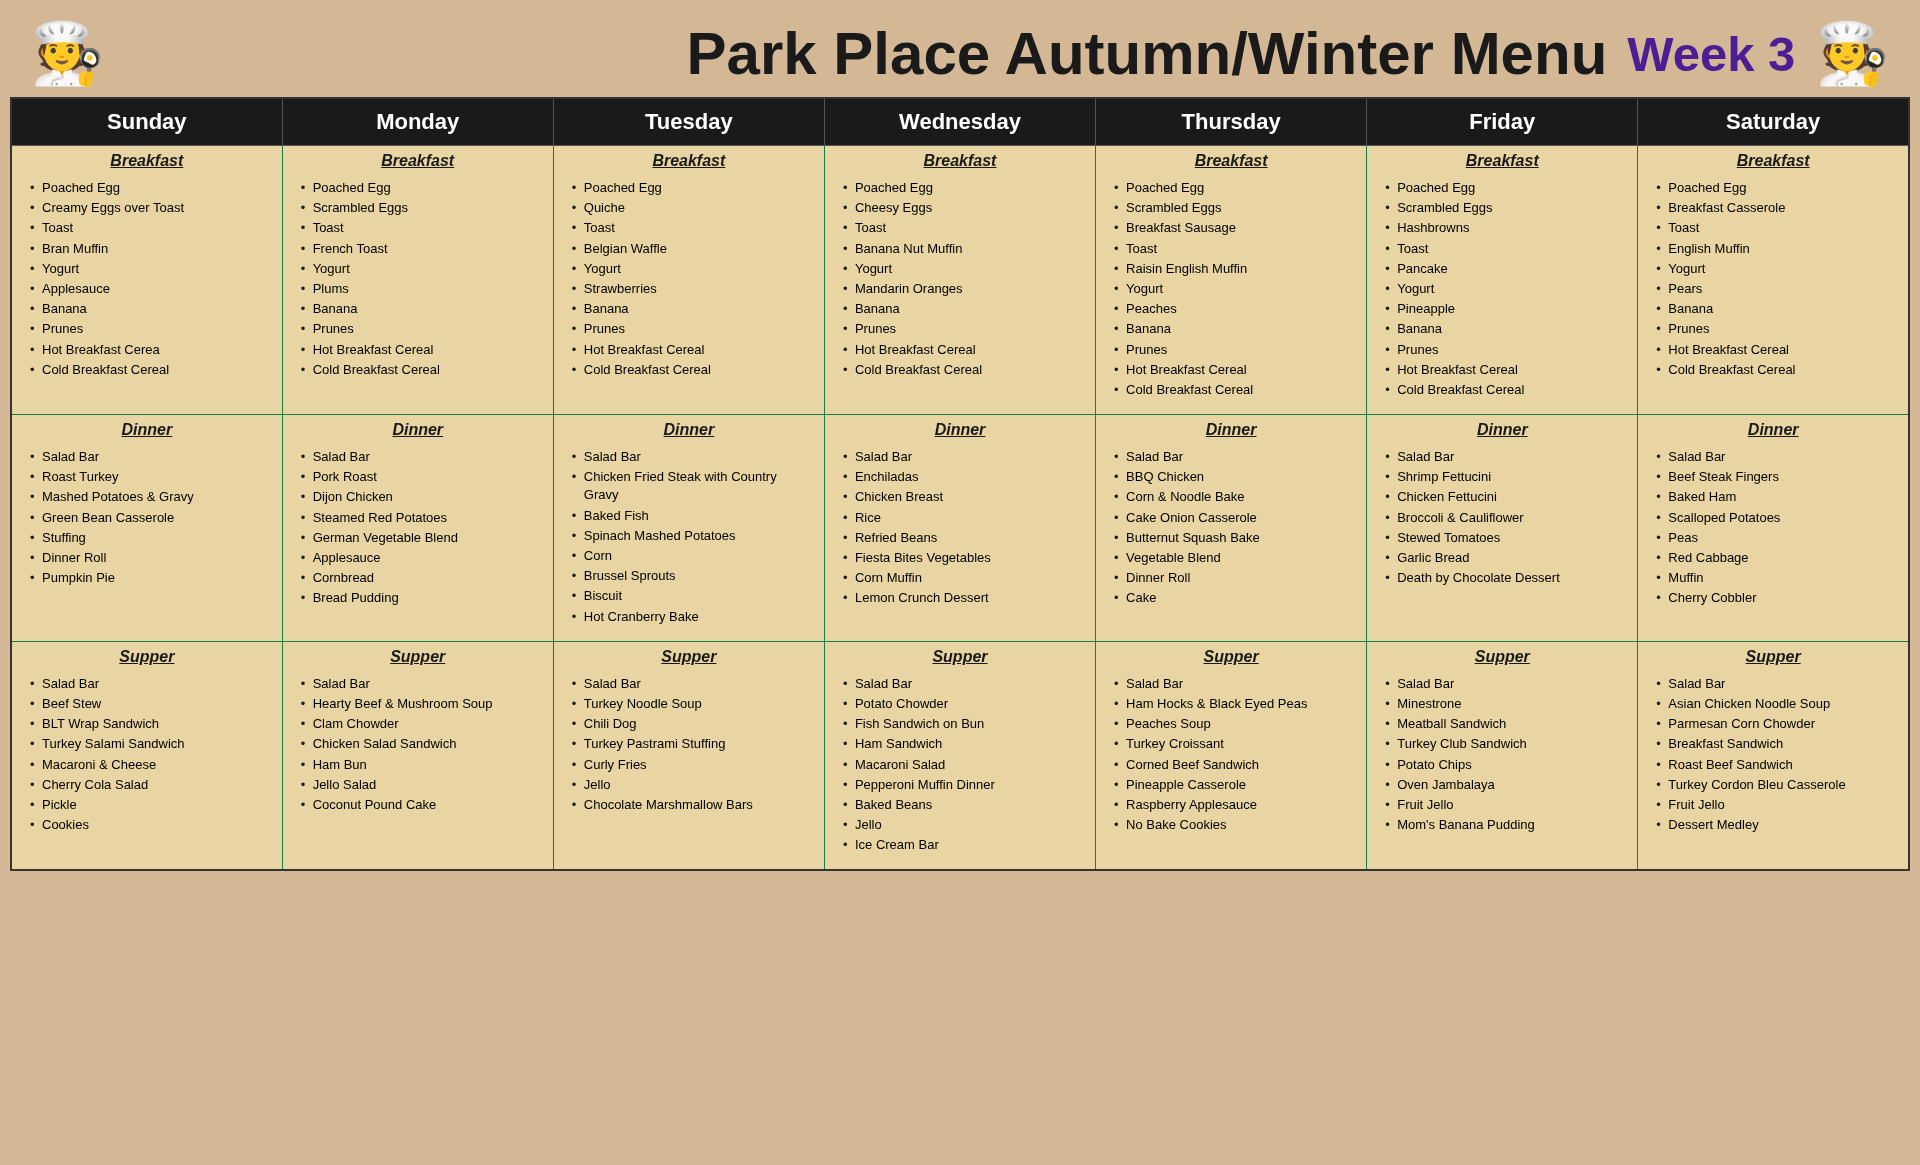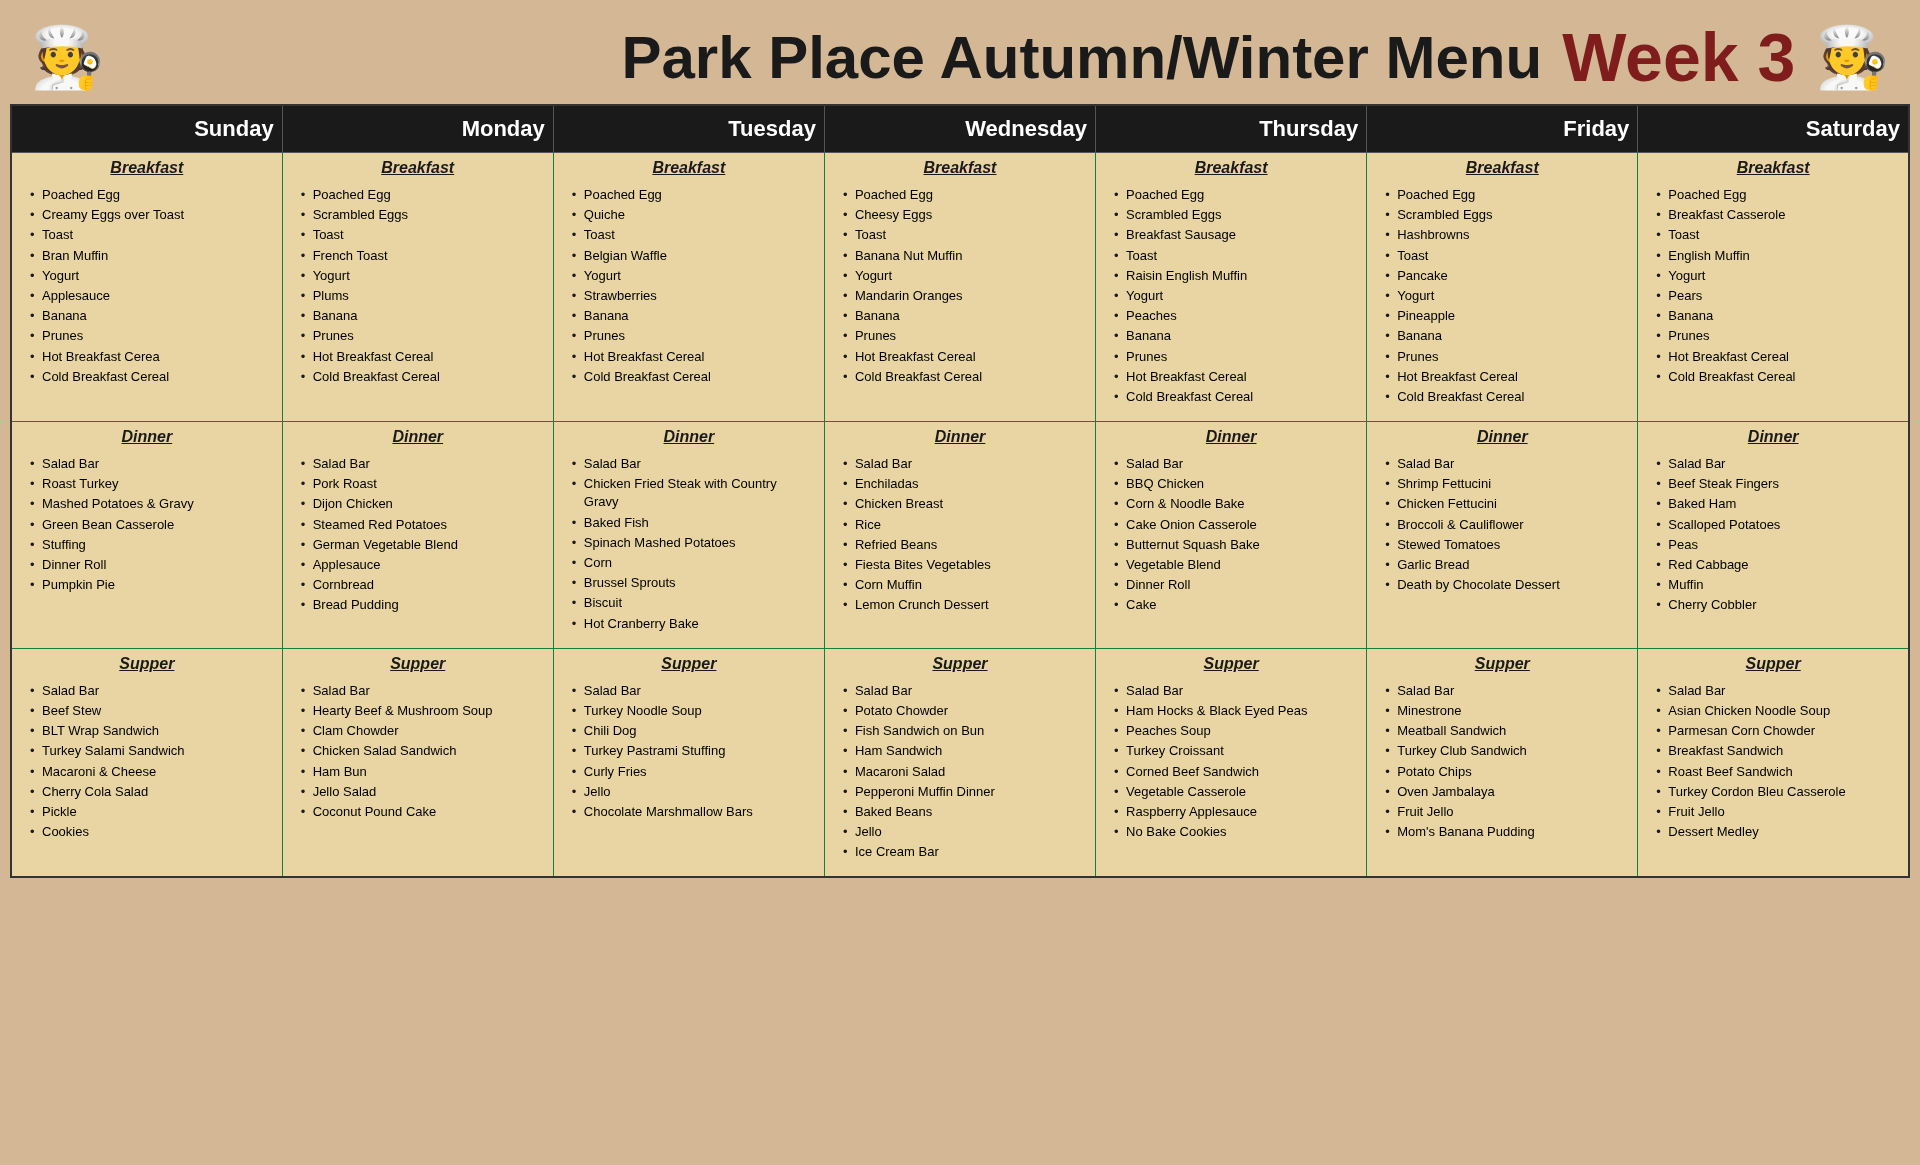--- a/index.html
+++ b/index.html
@@ -23,41 +23,41 @@
     }
     .header-title {
       font-size: 60px;
       font-weight: 700;
       color: #1a1a1a;
       font-family: Arial Black, Arial, sans-serif;
       text-align: right;
       flex: 1;
     }
     .week-label {
-      font-size: 68px;
+      font-size: 49px;
       font-weight: 900;
-      color: #7f1d1d;
+      color: #4c1d95;
       font-family: Arial Black, Arial, sans-serif;
       white-space: nowrap;
     }
     .chef-icon {
       font-size: 60px;
     }
     .menu-table {
       width: 100%;
       border-collapse: collapse;
       border: 2px solid #333;
     }
     .menu-table th {
       background: #1a1a1a;
       color: white;
       font-size: 22px;
       font-weight: bold;
       padding: 10px 8px;
-      text-align: right;
+      text-align: center;
       border: 1px solid #555;
     }
     .menu-table td {
       background: #e8d5a3;
       vertical-align: top;
       padding: 6px 8px;
       border: 1px solid #15803d;
       font-size: 13.5px;
       width: calc(100% / 7);
     }
@@ -369,21 +369,21 @@
             </ul>
           </td>
           <td class="cell-bg-supper">
             <span class="meal-title">Supper</span>
             <ul class="meal-list">
               <li>Salad Bar</li>
               <li>Ham Hocks &amp; Black Eyed Peas</li>
               <li>Peaches Soup</li>
               <li>Turkey Croissant</li>
               <li>Corned Beef Sandwich</li>
-              <li>Vegetable Casserole</li>
+              <li>Pineapple Casserole</li>
               <li>Raspberry Applesauce</li>
               <li>No Bake Cookies</li>
             </ul>
           </td>
           <td class="cell-bg-supper">
             <span class="meal-title">Supper</span>
             <ul class="meal-list">
               <li>Salad Bar</li>
               <li>Minestrone</li>
               <li>Meatball Sandwich</li>

